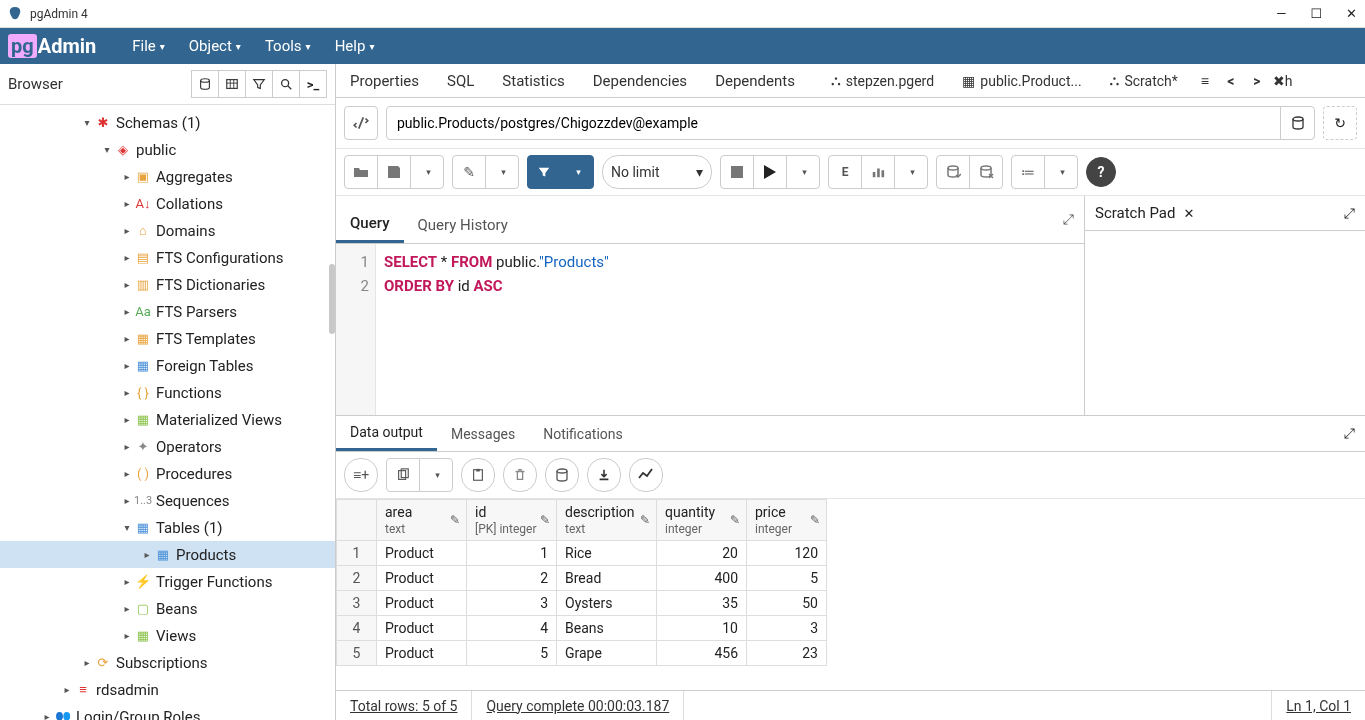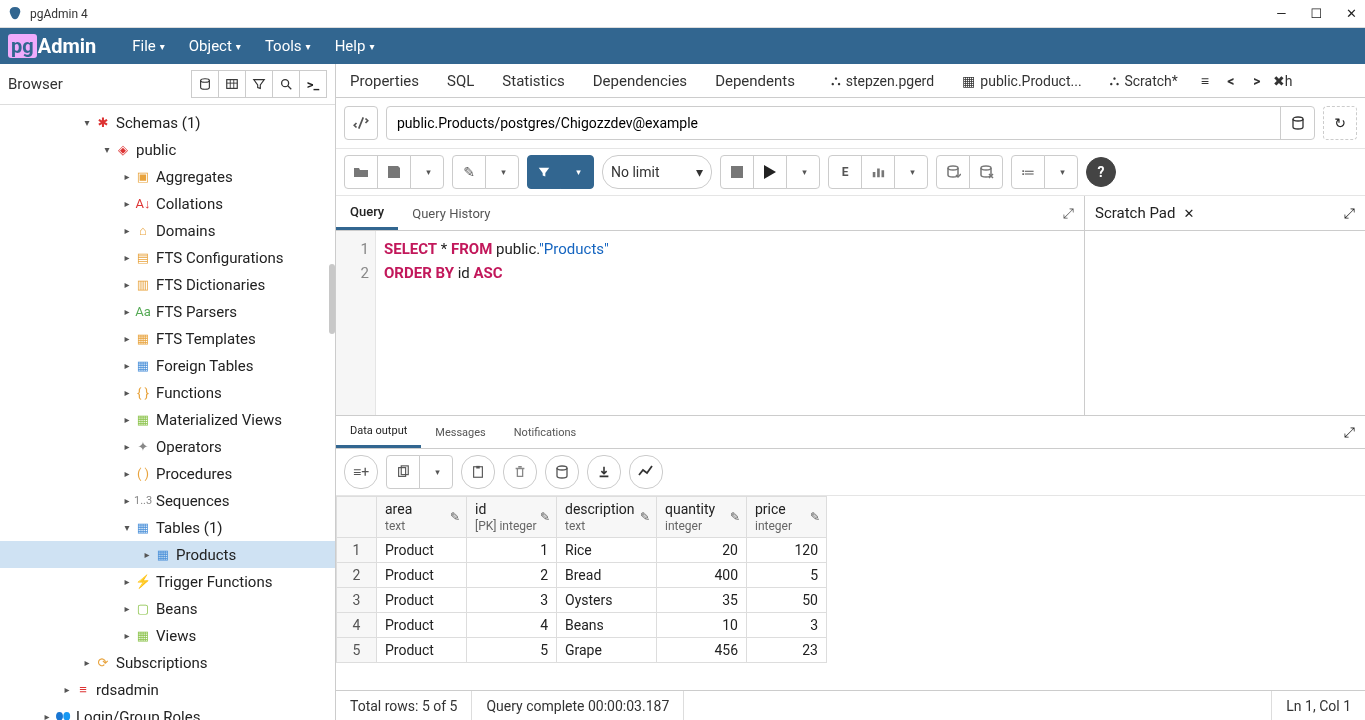--- a/index.html
+++ b/index.html
@@ -57,52 +57,52 @@
   .btngrp .tbtn:first-child { border-top-left-radius:4px; border-bottom-left-radius:4px; margin-left:0;}
   .btngrp .tbtn:last-child { border-top-right-radius:4px; border-bottom-right-radius:4px;}
   .tbtn.primary { background:#326690; color:#fff; border-color:#326690;}
   .tbtn.dark { background:#444; color:#fff; border-color:#444;}
   .tbtn .chev { font-size:9px; margin-left:3px;}
   .nolimit { min-width:110px; justify-content:space-between; font-size:14px; color:#333;}
 
   .query-area { display:flex; height:220px; border-bottom:1px solid #ccc;}
   .query-left { flex:1; display:flex; flex-direction:column; border-right:1px solid #ccc; min-width:0;}
   .qtabs { display:flex; border-bottom:1px solid #ccc; align-items:center; }
-  .qtabs .qtab { padding:8px 14px; font-size:13px; color:#555; cursor:pointer;}
+  .qtabs .qtab { padding:8px 14px; font-size:15px; color:#555; cursor:pointer;margin-top:10px;}
   .qtabs .qtab.active { color:#222; border-bottom:3px solid #326690; font-weight:500;}
   .qtabs .expand { margin-left:auto; padding:6px 10px; cursor:pointer; font-size:14px; color:#555;}
   .editor { flex:1; display:flex; font-family: "Consolas", monospace; font-size:15px; background:#fff;}
   .gutter { width:40px; background:#f6f6f6; border-right:1px solid #e5e5e5; color:#888; text-align:right; padding:6px 6px 0 0; line-height:24px;}
   .code { flex:1; padding:6px 8px; line-height:24px; white-space:pre;}
   .kw { color:#c2185b; font-weight:bold;}
   .str { color:#1565c0;}
   .scratch { width:280px; display:flex; flex-direction:column;}
   .scratch .head { display:flex; align-items:center; padding:8px 10px; border-bottom:1px solid #ccc; font-size:15px;}
   .scratch .head .close { margin-left:8px; cursor:pointer; font-size:13px;}
   .scratch .head .expand { margin-left:auto; cursor:pointer; font-size:14px;}
 
   .output-tabs { display:flex; border-bottom:1px solid #ccc; align-items:center;}
-  .output-tabs .otab { padding:8px 14px; font-size:11px; color:#555; cursor:pointer;}
+  .output-tabs .otab { padding:8px 14px; font-size:14px; color:#555; cursor:pointer;}
   .output-tabs .otab.active { color:#222; border-bottom:3px solid #326690;}
   .output-tabs .expand { margin-left:auto; padding:6px 10px; cursor:pointer; font-size:14px;}
 
   .output-toolbar { display:flex; padding:6px 8px; gap:8px; border-bottom:1px solid #e5e5e5;}
 
   .grid { flex:1; overflow:auto;}
   .grid table { border-collapse:collapse; font-size:14px;}
   .grid th, .grid td { border:1px solid #ddd; padding:4px 8px; text-align:left; }
   .grid th { background:#f7f7f7; font-weight:normal; position:relative;}
   .grid th .colname { font-weight:400; display:block;}
   .grid th .coltype { font-size:12px; color:#666;}
   .grid th .pencil { position:absolute; right:6px; top:50%; transform:translateY(-50%); font-size:12px; color:#555; cursor:pointer;}
   .grid .rownum { background:#f7f7f7; text-align:center; width:40px; color:#555;}
   .grid td.num { text-align:right;}
 
   .statusbar { height:30px; border-top:1px solid #ccc; display:flex; align-items:center; font-size:14px; color:#333;}
-  .statusbar .cell { padding:0 14px; border-right:1px solid #ddd; height:100%; display:flex; align-items:center;}
+  .statusbar .cell { padding:0 14px; border-right:1px solid #ddd; height:100%; display:flex; align-items:center;text-decoration:underline;}
   .statusbar .right { margin-left:auto; border-right:none; border-left:1px solid #ddd;}
 
   svg { display:block; }
 </style>
 </head>
 <body>
 
 <div class="titlebar">
   <span class="app-icon">
     <svg width="14" height="14" viewBox="0 0 16 16">

